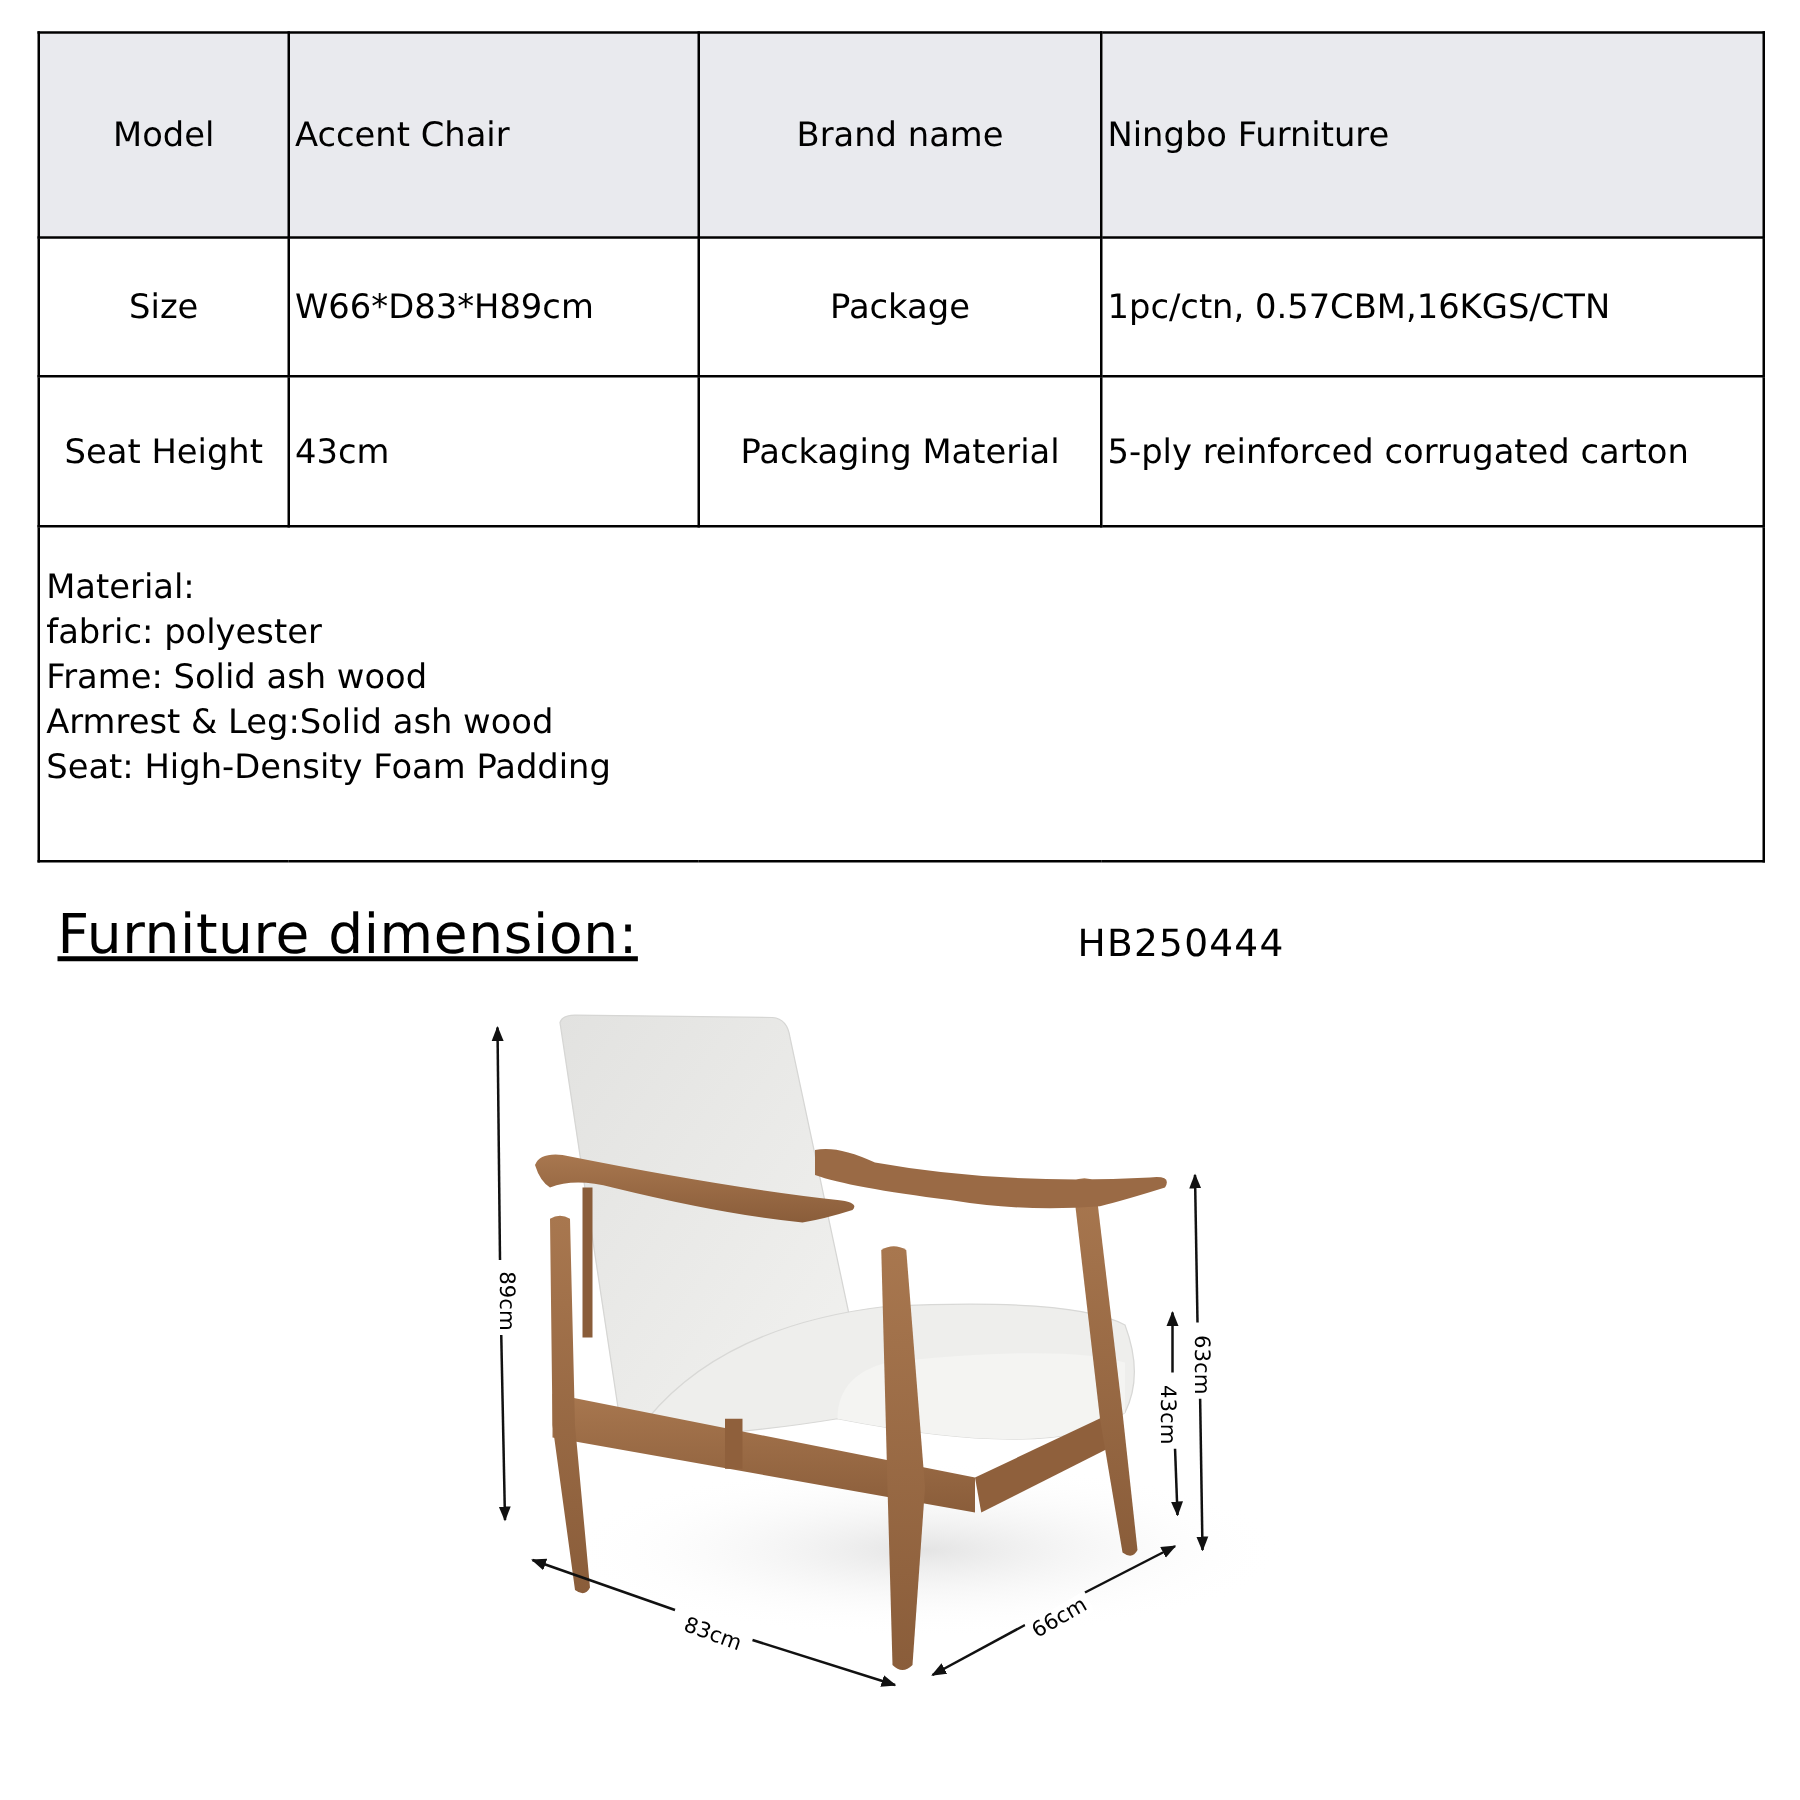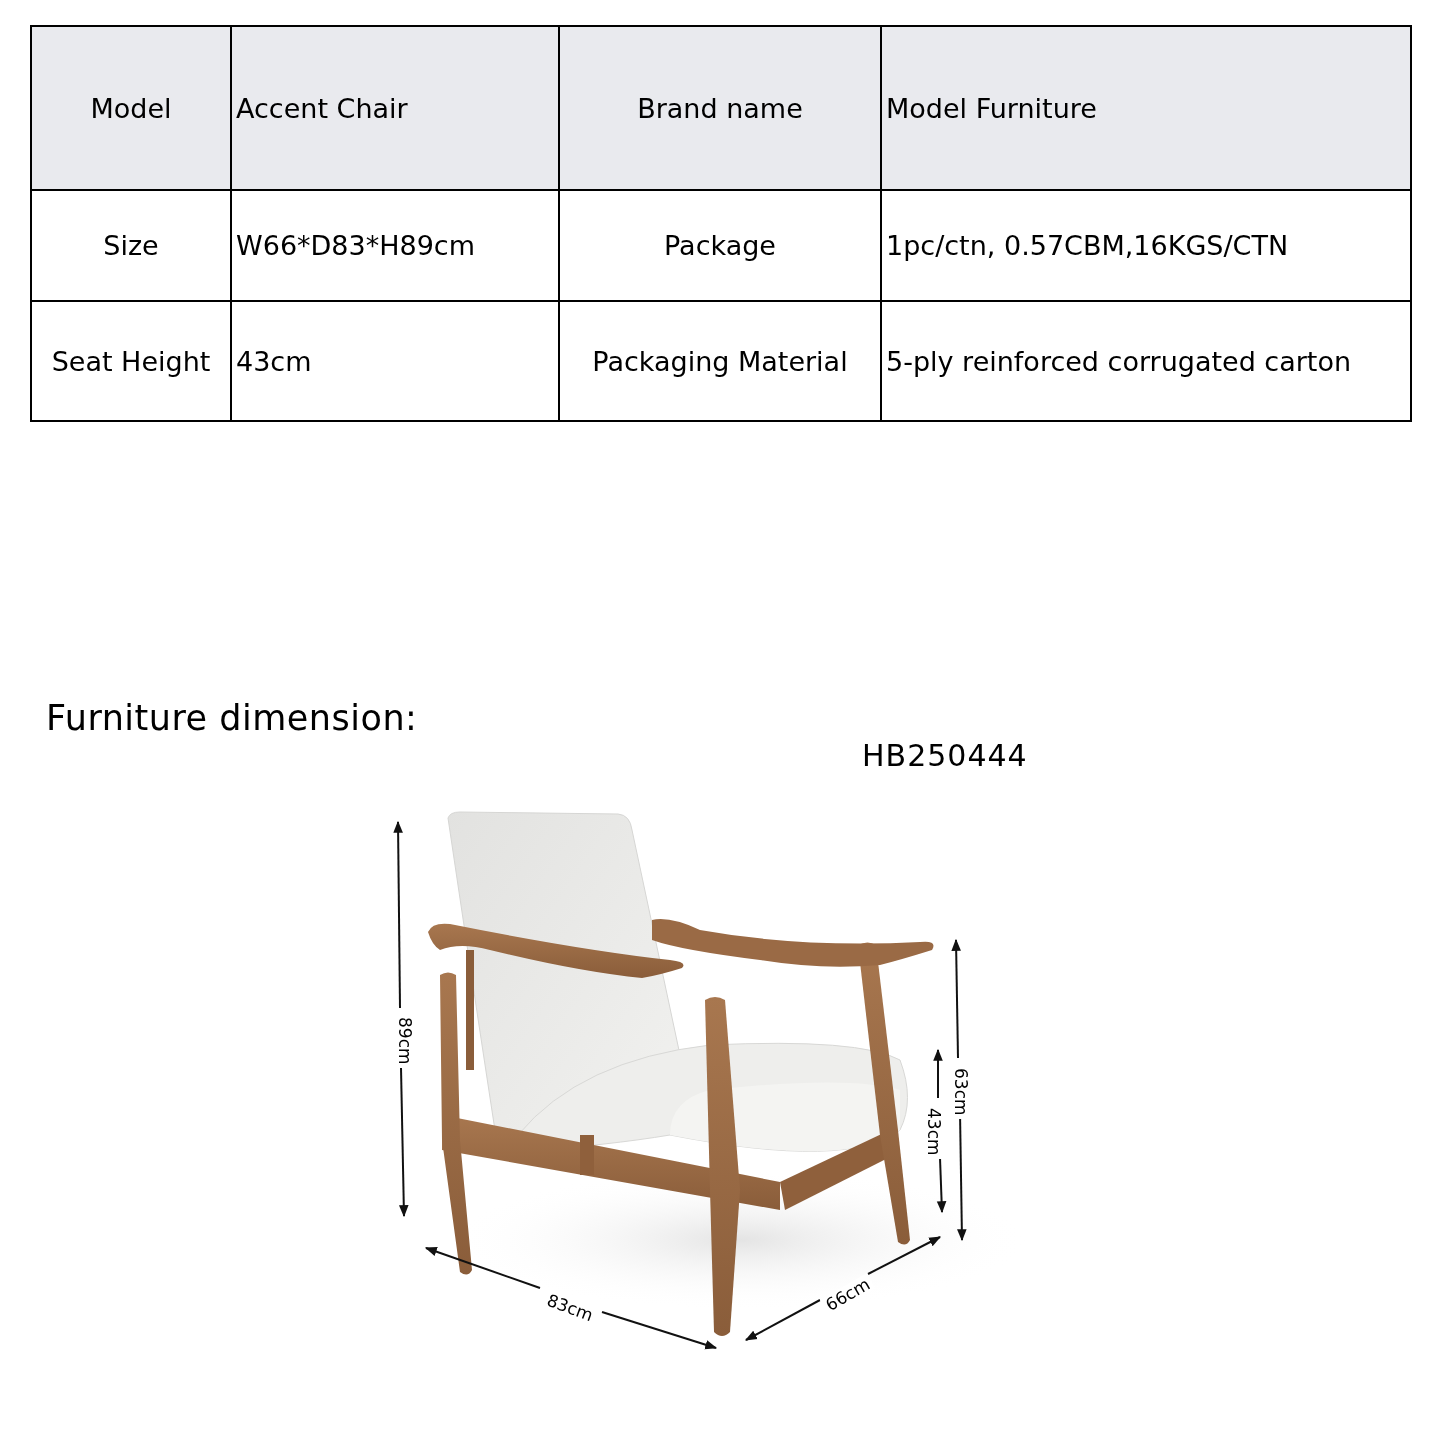--- a/index.html
+++ b/index.html
@@ -15,22 +15,22 @@
     .spec-table tr.r1 td { height: 77px; margin-left: 24px; }
     .spec-table tr.r2 td { height: 86px; border-radius: 19px; }
     .spec-table tr.r3 td { height: 93px; }
     .spec-table td.label { text-align: center; padding: 0 2px; }
     .spec-table td.value { text-align: left; }
     .spec-table td.material { height: 236px; vertical-align: top; padding: 30px 5px 0 5px;
                               font-size: 27px; line-height: 36px; white-space: normal; }
     .material-line { display: block; }
 
     
-    .section-title { position: absolute; left: 46px; top: 698px; font-size: 35px;
-                     letter-spacing: 0.5px; }
+    .section-title { position: absolute; left: 46px; top: 722px; font-size: 44px;
+                     letter-spacing: 0.5px; text-decoration: underline; }
     .model-code { position: absolute; left: 862px; top: 738px; font-size: 30px;
                   letter-spacing: 1px; }
 
     .figure { position: absolute; left: 380px; top: 800px; width: 660px; height: 560px; }
     .figure svg { position: absolute; left: 0; top: 0; }
     .dim-label { position: absolute; font-size: 17px; white-space: nowrap;
                  background: #fff; padding: 0 3px; line-height: 18px; }
     .dim-89 { left: 10px; top: 214px; transform: rotate(90deg); transform-origin: 0 0; left: 34px; }
     .dim-63 { left: 590px; top: 265px; transform: rotate(90deg); transform-origin: 0 0; }
     .dim-43 { left: 563px; top: 305px; transform: rotate(90deg); transform-origin: 0 0; }
@@ -45,33 +45,42 @@
     <col style="width:200px">
       <col style="width:328px">
       <col style="width:322px">
       <col style="width:530px">
   </colgroup>
   <tbody>
       <tr class="r0">
     <td class="label">Model</td>
     <td class="value">Accent Chair</td>
     <td class="label">Brand name</td>
-    <td class="value">Model Furniture</td>
+    <td class="value">Ningbo Furniture</td>
   </tr>
   <tr class="r1">
     <td class="label">Size</td>
     <td class="value">W66*D83*H89cm</td>
     <td class="label">Package</td>
     <td class="value">1pc/ctn, 0.57CBM,16KGS/CTN</td>
   </tr>
   <tr class="r2">
     <td class="label">Seat Height</td>
     <td class="value">43cm</td>
     <td class="label">Packaging Material</td>
     <td class="value">5-ply reinforced corrugated carton</td>
+  </tr>
+  <tr>
+    <td class="material" colspan="4">
+      <span class="material-line">Material:</span>
+      <span class="material-line">fabric: polyester</span>
+      <span class="material-line">Frame: Solid ash wood</span>
+      <span class="material-line">Armrest &amp; Leg:Solid ash wood</span>
+      <span class="material-line">Seat: High-Density Foam Padding</span>
+    </td>
   </tr>
 </tbody>
   </table>
 
 <div class="section-title">Furniture dimension:</div>
 <div class="model-code">HB250444</div>
 
 <div class="figure">
   <svg width="660" height="560" viewBox="0 0 660 560">
     <defs>

